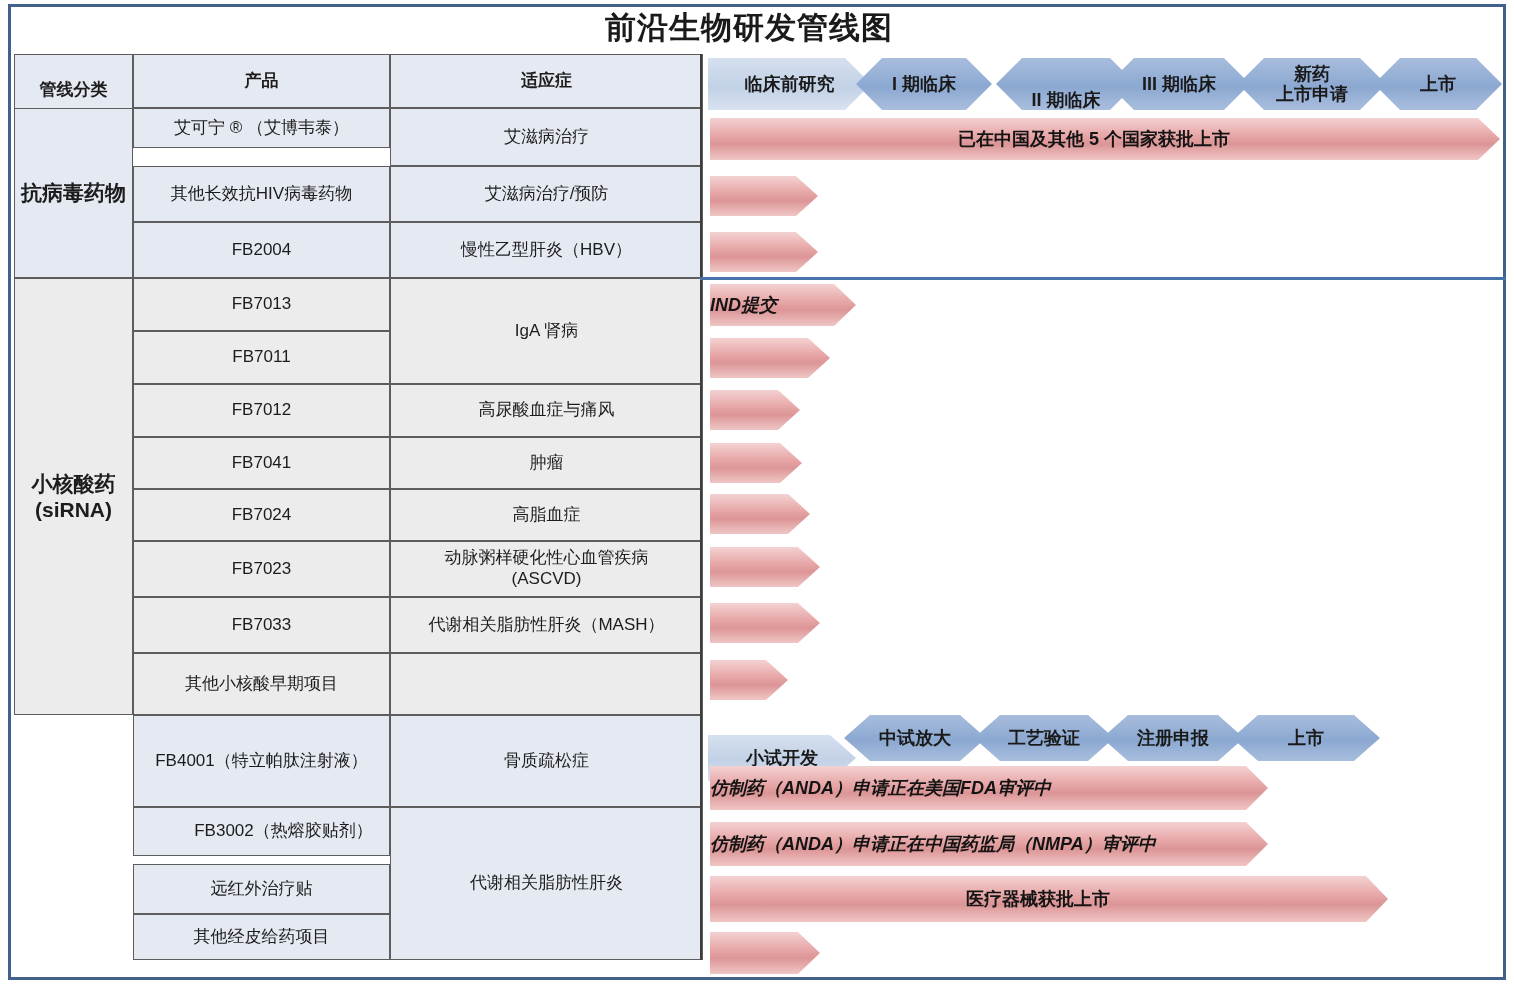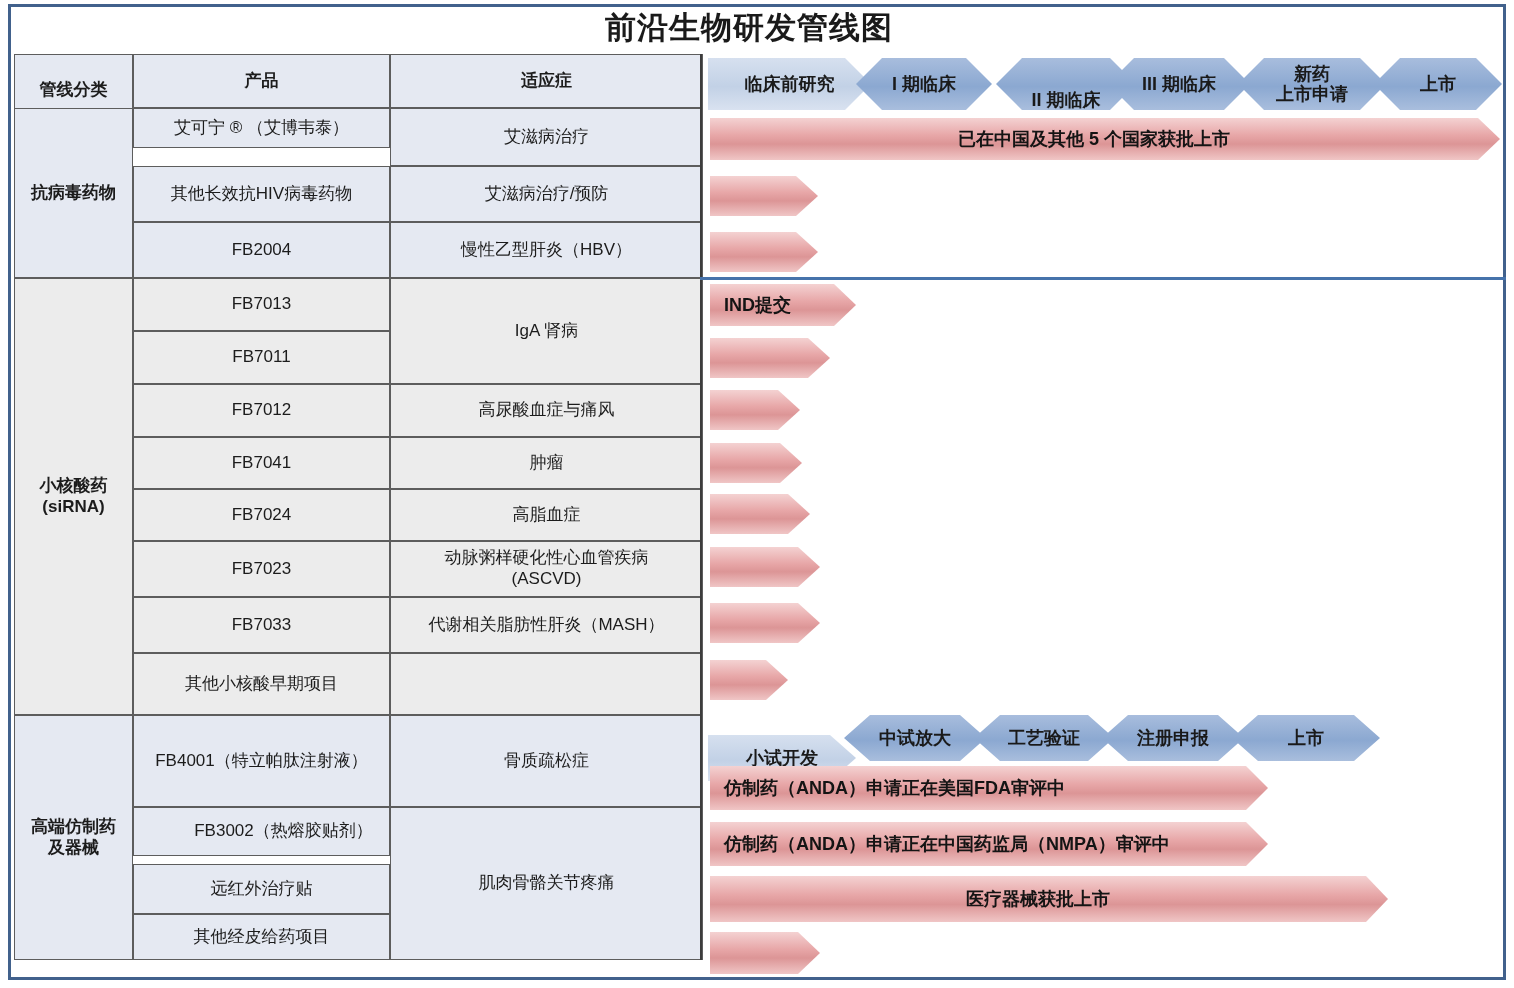--- a/index.html
+++ b/index.html
@@ -28,21 +28,21 @@
   }
   .cell{
     position:absolute;box-sizing:border-box;
     display:flex;align-items:center;justify-content:center;
     text-align:center;color:#1c1c1c;
     border:1px solid #5d5d5d;
     padding:0 4px;
     line-height:1.22;
   }
   .c-head{background:#e5e9f2;font-weight:bold;font-size:17px;}
-  .c-cat {background:#e5e9f2;font-weight:bold;font-size:17px;}
+  .c-cat {background:#e5e9f2;font-weight:bold;font-size:21px;}
   .c-cat.grey{background:#ececec;}
   .c-body{background:#e5e9f2;font-size:17px;font-weight:normal;}
   .c-body.grey{background:#ececec;}
 
   
   .panel{
     position:absolute;left:700px;top:54px;width:800px;height:906px;
     border-left:2px solid #3c3c3c;box-sizing:border-box;
   }
   .sec-divider{
@@ -70,21 +70,21 @@
     position:absolute;
     background:linear-gradient(180deg,#f4d2d2 0%,#e7a6a7 42%,#dc9596 62%,#f0c6c6 100%);
     clip-path:polygon(0 0, calc(100% - 22px) 0, 100% 50%, calc(100% - 22px) 100%, 0 100%);
     display:flex;align-items:center;
     box-sizing:border-box;
   }
   .pbar .lbl{
     width:100%;text-align:center;font-weight:bold;font-size:18px;color:#141414;
     padding-right:22px;white-space:nowrap;
   }
-  .pbar .lbl.lft{text-align:left;padding-left:14px;padding-right:0;}
+  .pbar .lbl.lft{text-align:left;padding-right:0;font-style:italic;}
 </style>
 </head>
 <body>
 
 <div id="root">
   <div class="outer-frame"></div>
 
   <div class="title">前沿生物研发管线图</div>
 
   <div class="tbl">
@@ -126,29 +126,26 @@
     <div class="cell c-body grey" style="left:376px;top:487px;width:313px;height:56px;">
       <span>动脉粥样硬化性心血管疾病<br>(ASCVD)</span>
     </div>
 
     <div class="cell c-body grey" style="left:119px;top:543px;width:257px;height:56px;">FB7033</div>
     <div class="cell c-body grey" style="left:376px;top:543px;width:313px;height:56px;">代谢相关脂肪性肝炎（MASH）</div>
 
     <div class="cell c-body grey" style="left:119px;top:599px;width:257px;height:62px;">其他小核酸早期项目</div>
     <div class="cell c-body grey" style="left:376px;top:599px;width:313px;height:62px;"></div>
 
-    <div class="cell c-cat" style="left:0px;top:661px;width:119px;height:245px;">
-      <span>高端仿制药<br>及器械</span>
-    </div>
 
     <div class="cell c-body" style="left:119px;top:661px;width:257px;height:92px;">FB4001（特立帕肽注射液）</div>
     <div class="cell c-body" style="left:376px;top:661px;width:313px;height:92px;">骨质疏松症</div>
 
     <div class="cell c-body" style="left:119px;top:753px;width:257px;height:49px;padding-left:48px;">FB3002（热熔胶贴剂）</div>
-    <div class="cell c-body" style="left:376px;top:753px;width:313px;height:153px;">肌肉骨骼关节疼痛</div>
+    <div class="cell c-body" style="left:376px;top:753px;width:313px;height:153px;">代谢相关脂肪性肝炎</div>
 
     <div class="cell c-body" style="left:119px;top:810px;width:257px;height:50px;">远红外治疗贴</div>
 
     <div class="cell c-body" style="left:119px;top:860px;width:257px;height:46px;">其他经皮给药项目</div>
   </div>
 
   <div class="panel">
 
     <div class="stagebar" style="left:6px;top:4px;width:856px;text-decoration:underline;">
       <div class="stage first" style="left:0px;width:163px;">

